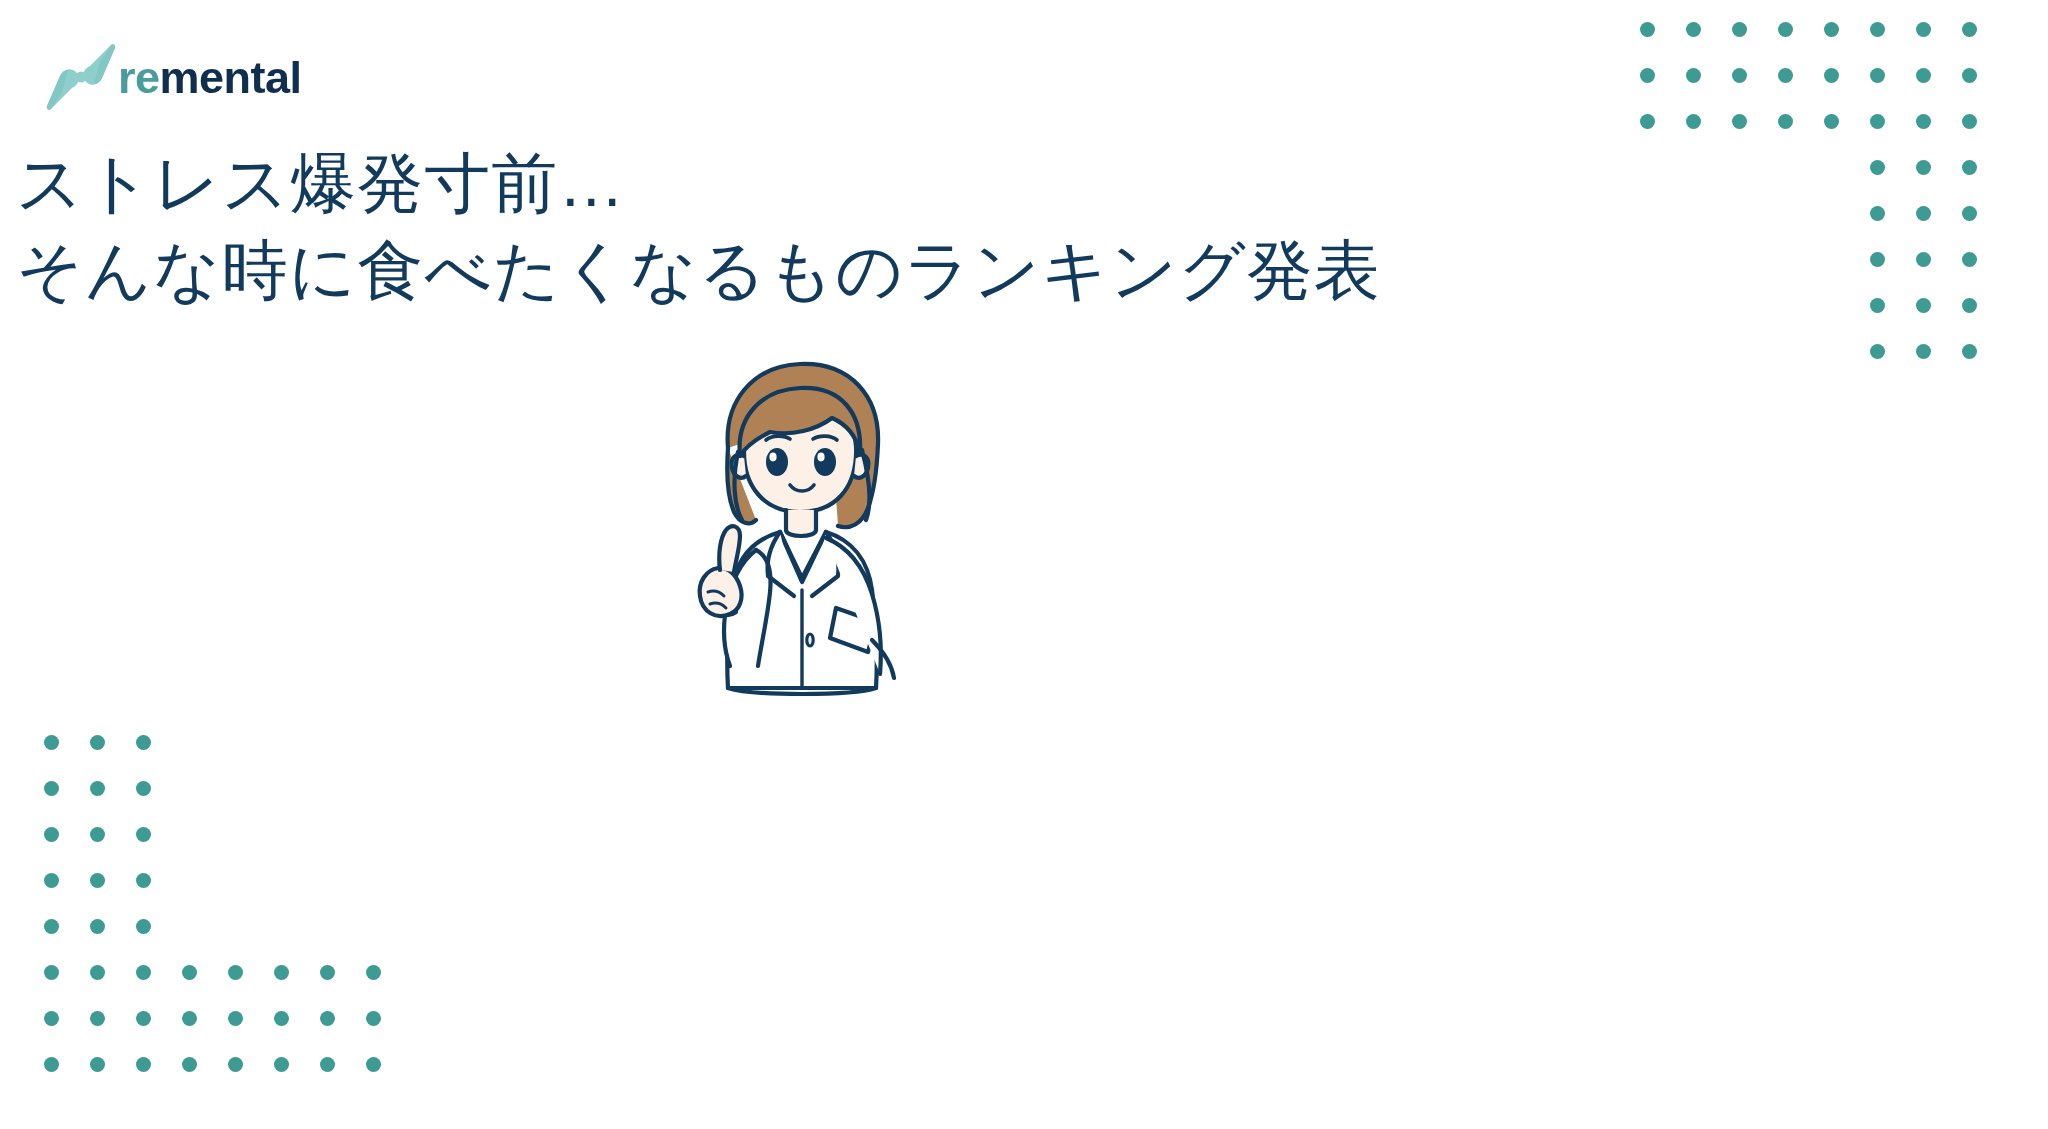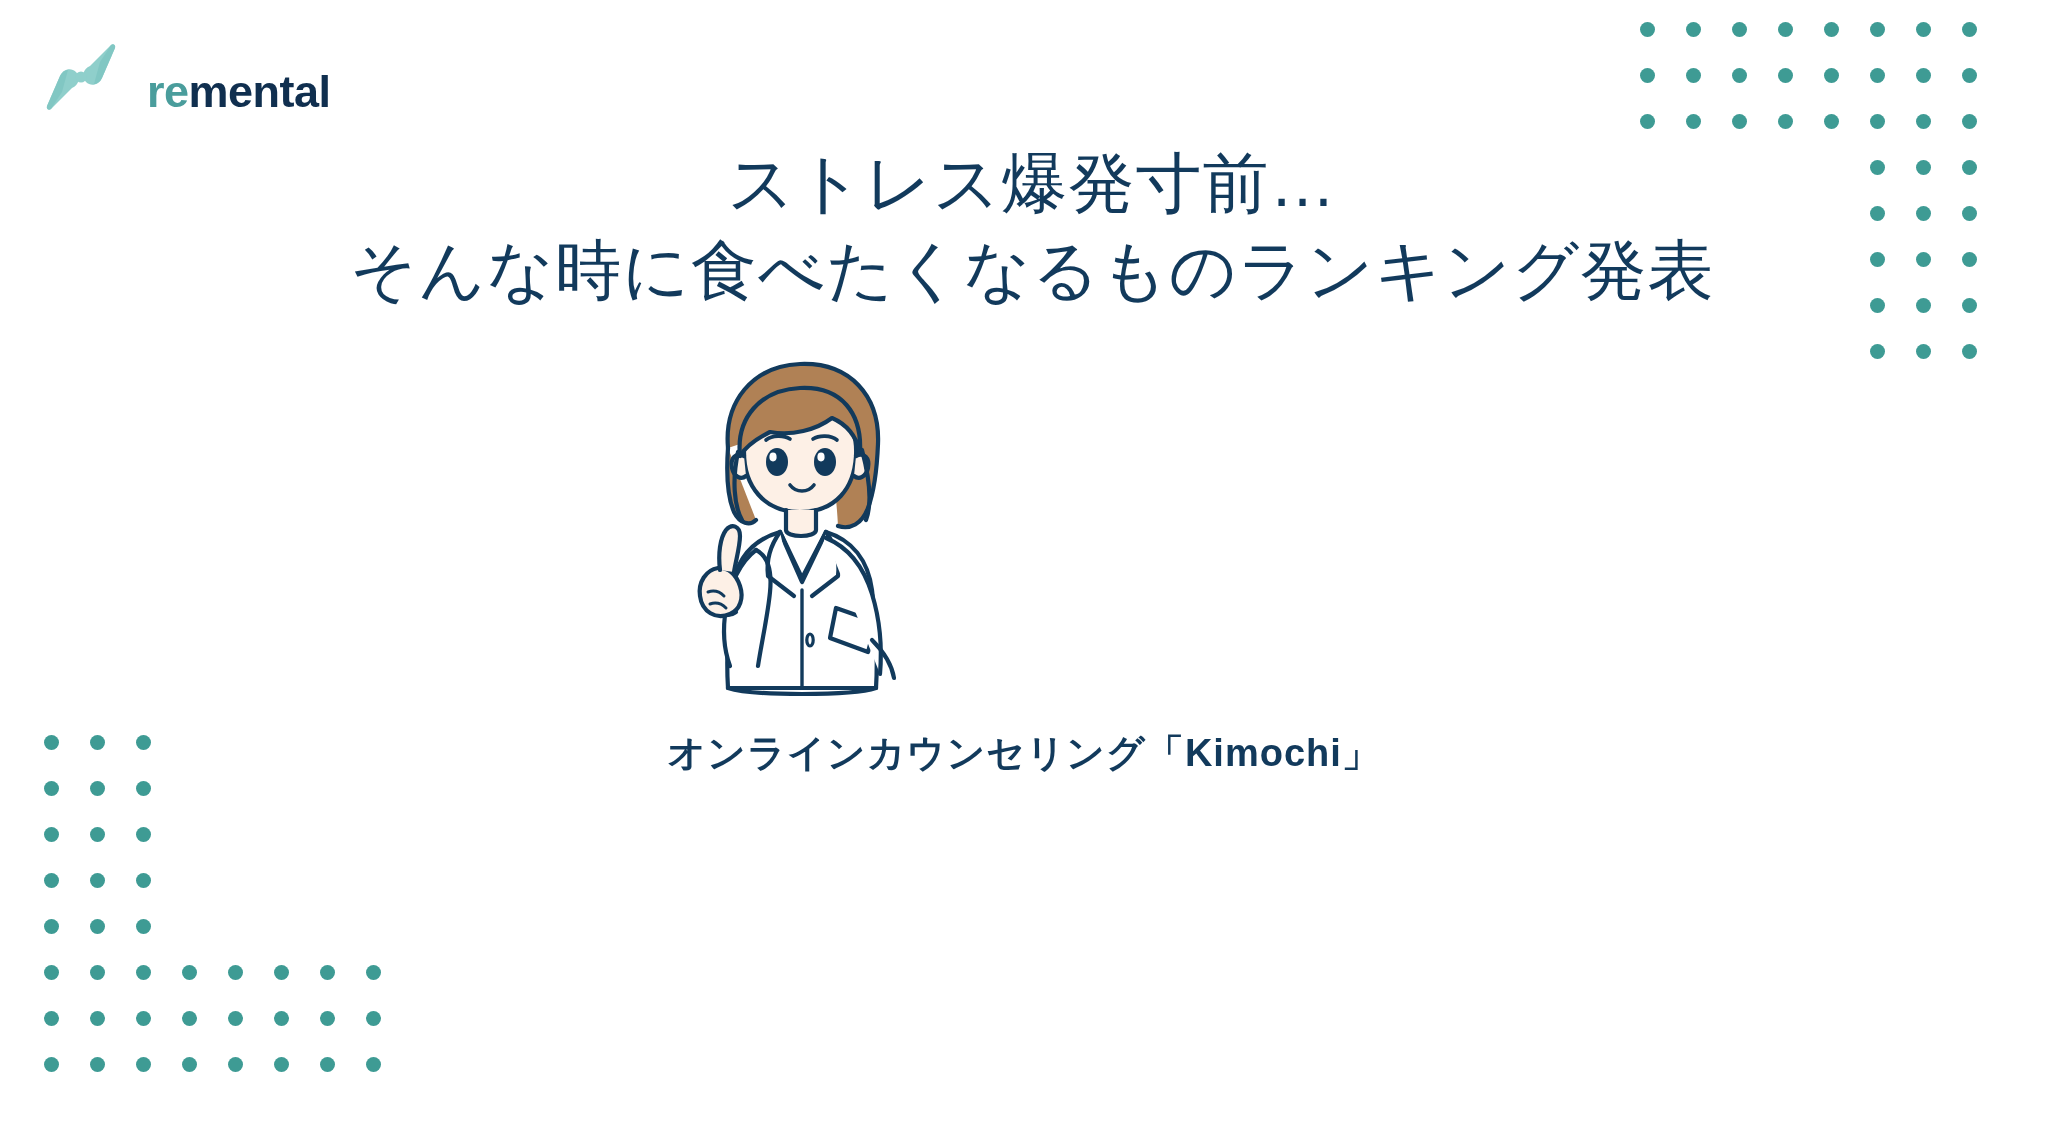--- a/index.html
+++ b/index.html
@@ -6,37 +6,37 @@
   body{
     width:2048px;height:1129px;
     background:#ffffff;
     font-family:"Liberation Sans","DejaVu Sans",sans-serif;
     overflow:hidden;
     position:relative;
   }
   .slide{position:relative;width:2048px;height:1129px;overflow:hidden;background:#fff;}
 
   
-  .logo{position:absolute;left:44px;top:40px;display:flex;align-items:flex-end;gap:29px;}
+  .logo{position:absolute;left:44px;top:40px;display:flex;align-items:center;gap:0;}
   .logo-mark{width:74px;height:74px;position:relative;flex:0 0 auto;}
   .logo-text{font-size:45px;line-height:1;letter-spacing:-0.5px;font-weight:700;white-space:nowrap;}
   .logo-re{color:#4A9D9C;}
   .logo-mental{color:#102F4F;}
 
   
   .dots{position:absolute;}
   .dot{position:absolute;width:15px;height:15px;border-radius:50%;background:#3E9B94;}
 
   
   .subtitle{
     position:absolute;left:0;right:0;top:76px;text-align:center;
     color:#123A5C;font-size:40px;letter-spacing:1px;font-weight:500;
   }
   .title{
-    position:absolute;left:16px;right:0;top:140px;text-align:center;
+    position:absolute;left:16px;right:0;top:140px;text-align:left;
     color:#123A5C;font-size:66px;line-height:1.32;font-weight:500;letter-spacing:1px;
   }
   .title-line{display:block;white-space:nowrap;}
 
   .caption{
     position:absolute;left:0;right:0;top:728px;text-align:center;
     color:#123A5C;font-size:38px;font-weight:700;letter-spacing:1px;
   }
 
   
@@ -227,15 +227,14 @@
 
         <path d="M186 198 C210 208 224 228 232 254 C240 280 242 310 240 334" fill="#FFFFFF"></path>
         <path d="M232 300 C244 312 252 326 254 338" fill="none"></path>
 
         <path d="M88 348 C100 352 130 354 162 354 C194 354 224 352 236 348" fill="none"></path>
 
       </g>
     </svg>
   </div>
 
-  <div class="caption">オンラインカウンセリング「Kimochi」</div>
 
 </div>
 
 </body></html>

